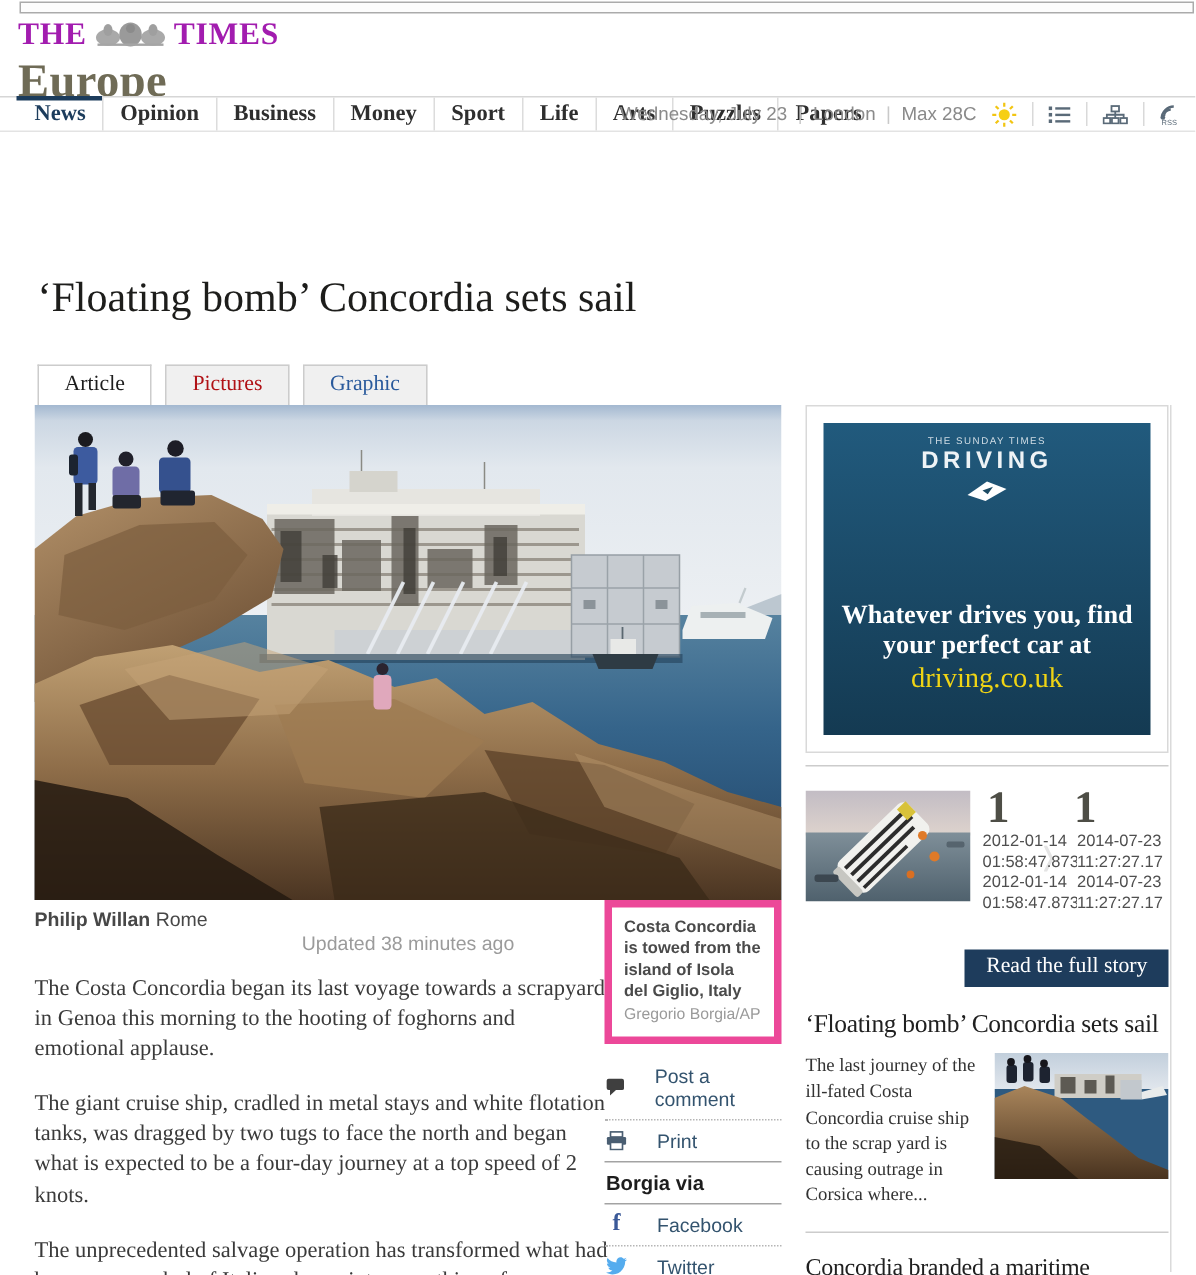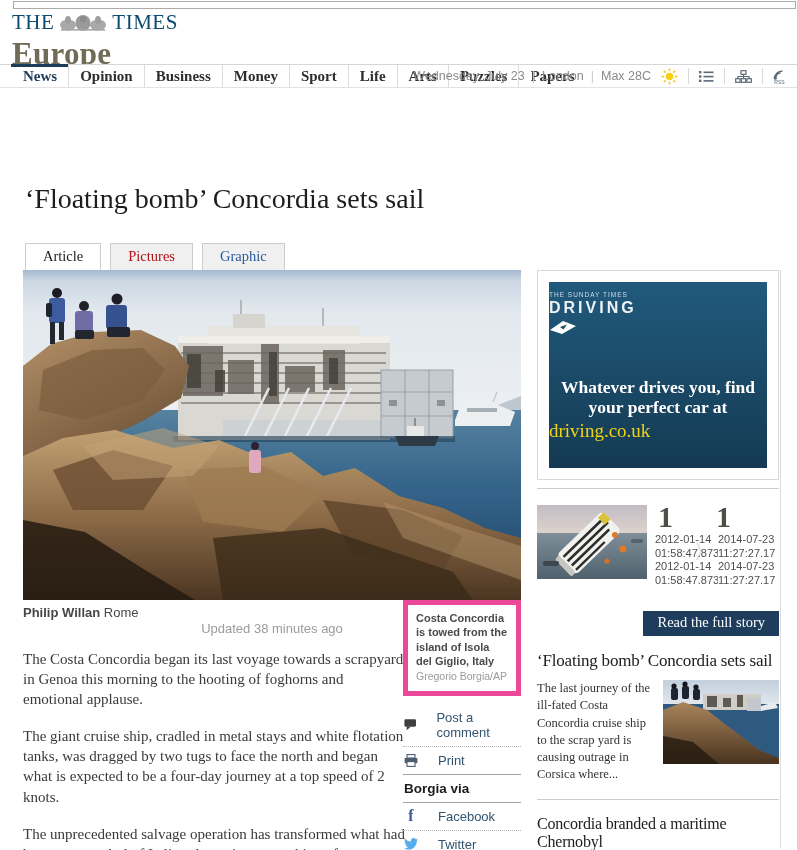--- a/index.html
+++ b/index.html
@@ -2,21 +2,21 @@
 <html><head>
 <meta charset="utf-8">
 <style>
   * { box-sizing: border-box; margin: 0; padding: 0; }
   html,body { width: 797px; height: 850px; }
   body { position: relative; background: #fff; font-family: "Liberation Sans", sans-serif; overflow: hidden; color:#333; }
 
   .top-strip { position:absolute; left:13px; top:1px; width:783px; height:8px; border:1px solid #ababab; background:#fdfdfd; }
 
   .masthead { position:absolute; left:12px; top:10px; }
-  .logo { display:flex; align-items:center; gap:3px; font-family:"Liberation Serif", serif; font-weight:normal; font-size:21px; color:#0c4a6e; letter-spacing:.5px; cursor:pointer; }
+  .logo { display:flex; align-items:center; gap:3px; font-family:"Liberation Serif", serif; font-weight:bold; font-size:21px; color:#a21caf; letter-spacing:.5px; cursor:pointer; }
   .section-title { font-family:"Liberation Serif", serif; font-weight:bold; font-size:31px; color:#6f6b56; margin-top:1px; letter-spacing:.3px; cursor:pointer; }
 
   .nav-bar { position:absolute; left:0; top:64px; width:797px; height:24px; border-top:1px solid #d6d6d6; border-bottom:1px solid #e3e3e3; display:flex; padding-left:12px; background:#fff; }
   .nav-item { font-family:"Liberation Serif", serif; font-weight:bold; font-size:15px; color:#2e2e2e; padding:3px 11px 0 11px; position:relative; cursor:pointer; }
   .nav-item + .nav-item { border-left:1px solid #dcdcdc; }
   .nav-item.active { color:#1c3c5c; }
   .nav-item.active::before { content:""; position:absolute; left:-1px; top:-1px; width:calc(100% + 1px); height:3px; background:#1c3c5c; }
 
   .status-bar { position:absolute; right:8px; top:66px; height:20px; display:flex; align-items:center; gap:7px; color:#8a8a8a; font-size:12.5px; }
   .status-sep { color:#c9c9c9; }
@@ -47,21 +47,21 @@
   .share-item { display:flex; align-items:center; gap:20px; padding:6px 1px; font-size:13px; color:#33536e; cursor:pointer; }
   .dotted { border-bottom:1px dotted #b5b5b5; }
   .share-heading { font-weight:bold; color:#1d1d1d; font-size:13.5px; padding:6px 1px; border-top:1px solid #a3a3a3; border-bottom:1px solid #a3a3a3; }
   .glyph-fb { font-family:"Liberation Serif", serif; font-weight:bold; font-size:16px; color:#3b5998; width:14px; text-align:center; line-height:14px; }
   .glyph-gp { font-family:"Liberation Serif", serif; font-weight:bold; font-size:14px; color:#dd4b39; width:14px; text-align:center; line-height:14px; }
 
   .sidebar { position:absolute; left:537px; top:270px; width:242px; }
   .sidebar-edge { position:absolute; left:780px; top:270px; height:578px; border-left:1px solid #dadada; }
 
   .ad-box { border:1px solid #d9d9d9; padding:11px; background:#fff; cursor:pointer; }
-  .ad-inner { height:186px; background:linear-gradient(#215a7d, #143a52); display:flex; flex-direction:column; padding-top:9px; }
+  .ad-inner { height:208px; background:linear-gradient(#215a7d, #143a52); display:flex; flex-direction:column; align-items:center; padding-top:9px; }
   .ad-brand-top { font-size:6.5px; letter-spacing:1px; color:#cfdce4; }
   .ad-brand { font-weight:bold; font-size:16px; letter-spacing:3px; color:#eef3f6; margin-top:1px; }
   .ad-spacer { flex:1; }
   .ad-line { font-family:"Liberation Serif", serif; font-weight:bold; font-size:17.5px; line-height:1.18; color:#fff; text-align:center; }
   .ad-url { font-family:"Liberation Serif", serif; font-weight:normal; font-size:19px; color:#f0d414; margin:2px 0 26px; }
 
   .disaster { margin-top:8px; border-top:1px solid #ccc; padding-top:6px; }
   .rail-heading { font-family:"Liberation Serif", serif; font-size:17px; font-weight:normal; color:#333; }
   .disaster-row { position:relative; height:104px; margin-top:7px; }
   .thumb-capsize { position:absolute; left:0; top:3px; cursor:pointer; }

